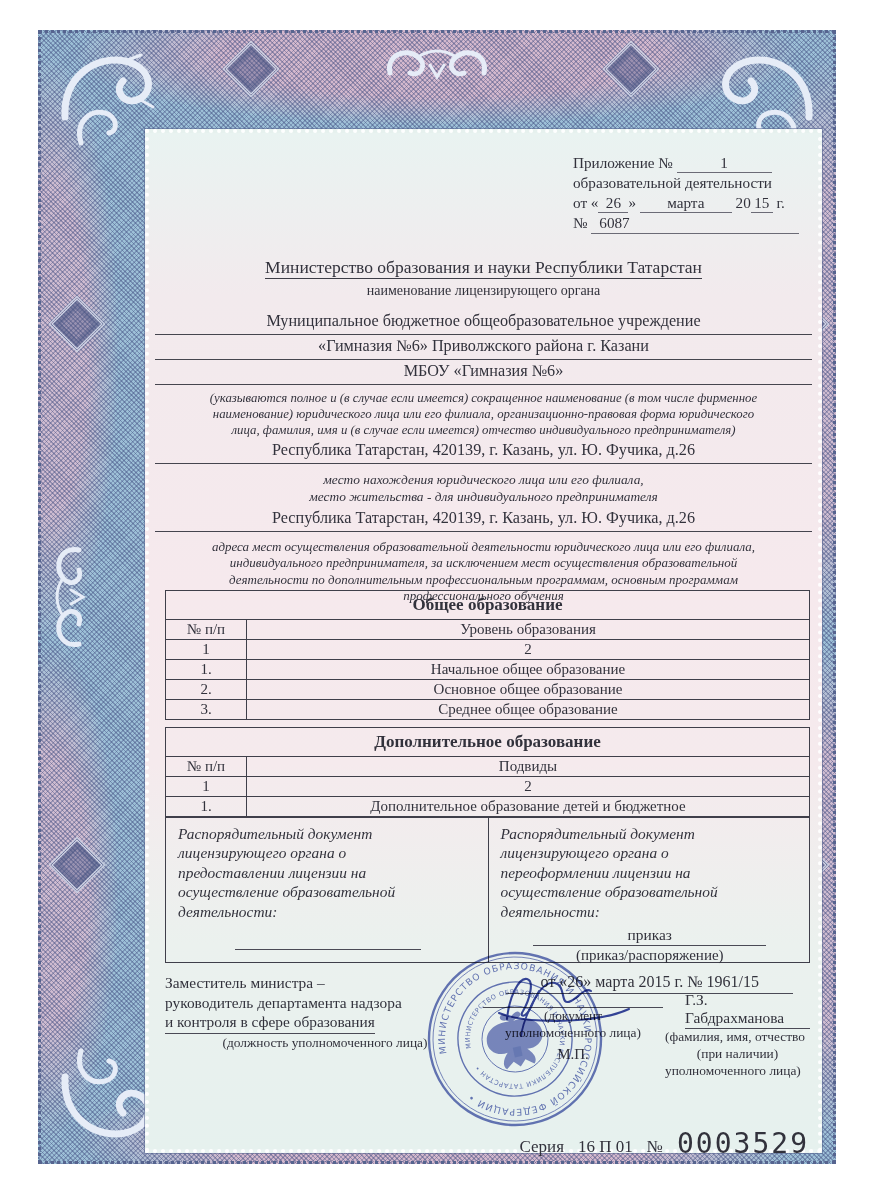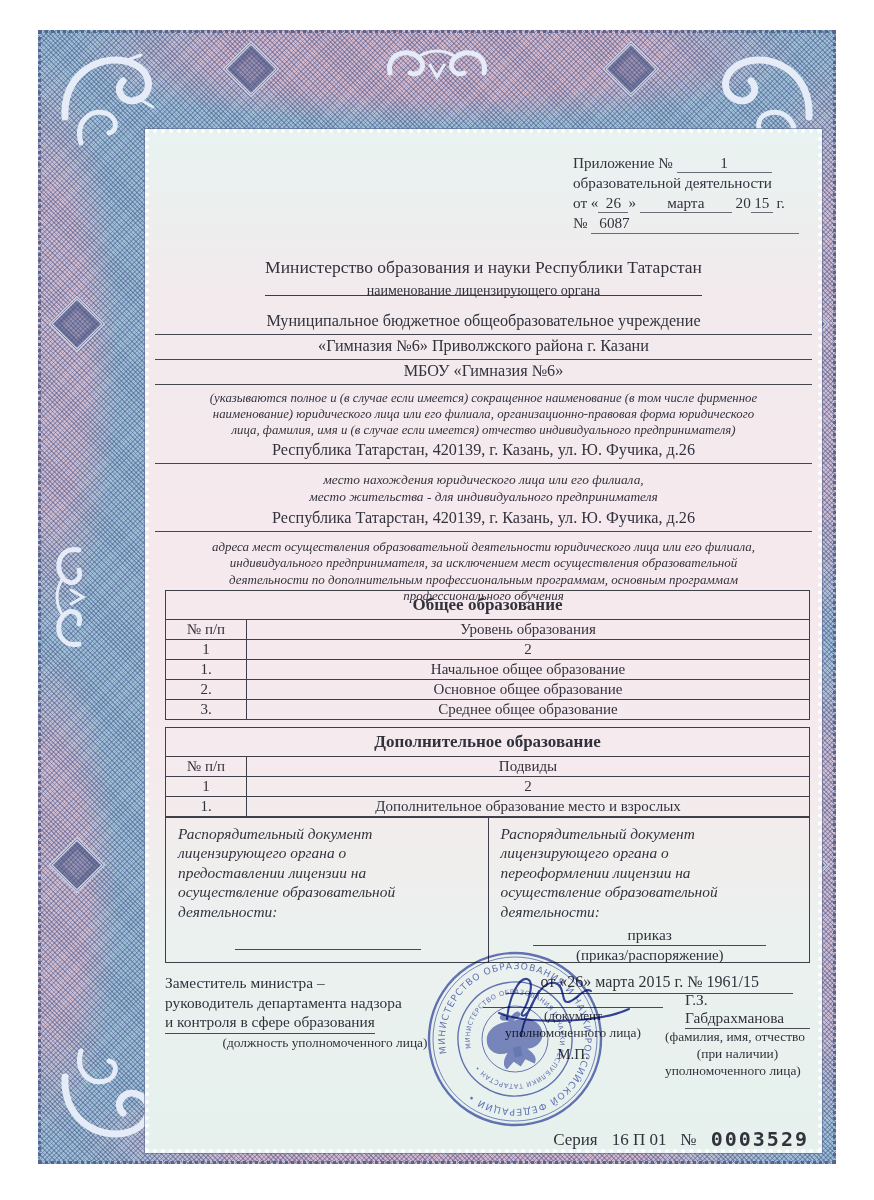--- a/index.html
+++ b/index.html
@@ -36,21 +36,21 @@
   .abs{position:absolute;box-sizing:border-box;}
   .center{text-align:center;}
   .preline{white-space:pre-line;font-style:italic;}
   .small{font-size:12.8px;line-height:1.24;}
   .caption{font-size:13.4px;line-height:1.3;}
 
   #appendix{left:424px;top:20px;width:250px;font-size:15.2px;line-height:1.28;}
   #appendix .blank{display:inline-block;border-bottom:1px solid #6b6b76;text-align:center;}
 
   #ministry-title{left:0;top:124px;width:100%;font-size:17.5px;}
-  #ministry-title span{border-bottom:1.4px solid #3c3c46;padding-bottom:18px;}
+  #ministry-title span{border-bottom:1.4px solid #3c3c46;padding-bottom:1px;}
   #ministry-caption{left:0;top:150px;width:100%;font-size:14px;}
 
   .org-line{left:6px;right:6px;text-align:center;font-size:16.2px;
     border-bottom:1.3px solid #45454e;padding-bottom:3px;}
   #org1{top:179px;} #org2{top:204px;} #org3{top:229px;}
   #org-caption{left:0;top:258px;width:100%;}
 
   #addr1{top:308px;} #addr2{top:376px;}
   #addr1-caption{left:0;top:338px;width:100%;}
   #addr2-caption{left:0;top:406px;width:100%;font-size:13px;line-height:1.26;}
@@ -80,22 +80,22 @@
   #name-block{position:absolute;left:500px;top:18px;width:145px;}
   #name-block .name{border-bottom:1.2px solid #4a4a55;display:inline-block;padding-bottom:1px;font-size:15.4px;margin-left:20px;}
   #name-block .caption{line-height:1.26;}
 
   #seal{left:276px;top:816px;width:180px;height:180px;opacity:.8;
     transform:rotate(-12deg);mix-blend-mode:multiply;}
   #signature-svg{position:absolute;left:330px;top:834px;width:170px;height:70px;
     mix-blend-mode:multiply;}
 
   #serial{left:0;top:994px;width:660px;text-align:right;font-size:17px;}
-  #serial .digits{font-family:"DejaVu Sans Mono", monospace;font-weight:bold;
-    font-size:20px;letter-spacing:2px;vertical-align:-1px;}
+  #serial .digits{font-family:"DejaVu Sans Mono", monospace;font-weight:normal;
+    font-size:28px;letter-spacing:2px;vertical-align:-1px;}
   #serial .gap{display:inline-block;width:14px;}
 </style>
 </head>
 <body>
 
 <div class="frame">
 
   <svg class="ornament scroll-svg" style="left:14px;top:14px;" width="120" height="120" viewBox="0 0 120 120">
     <path d="M10,70 C8,30 40,8 70,14 C96,20 100,44 84,52 C70,59 58,44 68,34" stroke-width="7"></path>
     <path d="M26,96 C20,76 34,62 50,66 C62,69 64,84 54,86" stroke-width="5"></path>
@@ -217,21 +217,21 @@
       <tr>
         <td class="numcol">№ п/п</td>
         <td>Подвиды</td>
       </tr>
       <tr>
         <td>1</td>
         <td>2</td>
       </tr>
       <tr>
         <td>1.</td>
-        <td>Дополнительное образование место и взрослых</td>
+        <td>Дополнительное образование детей и бюджетное</td>
       </tr>
     </tbody>
       </table>
 
     <div id="orders" class="abs">
       <div class="cell">
         <div class="preline">Распорядительный документ
 лицензирующего органа о
 предоставлении лицензии на
 осуществление образовательной

